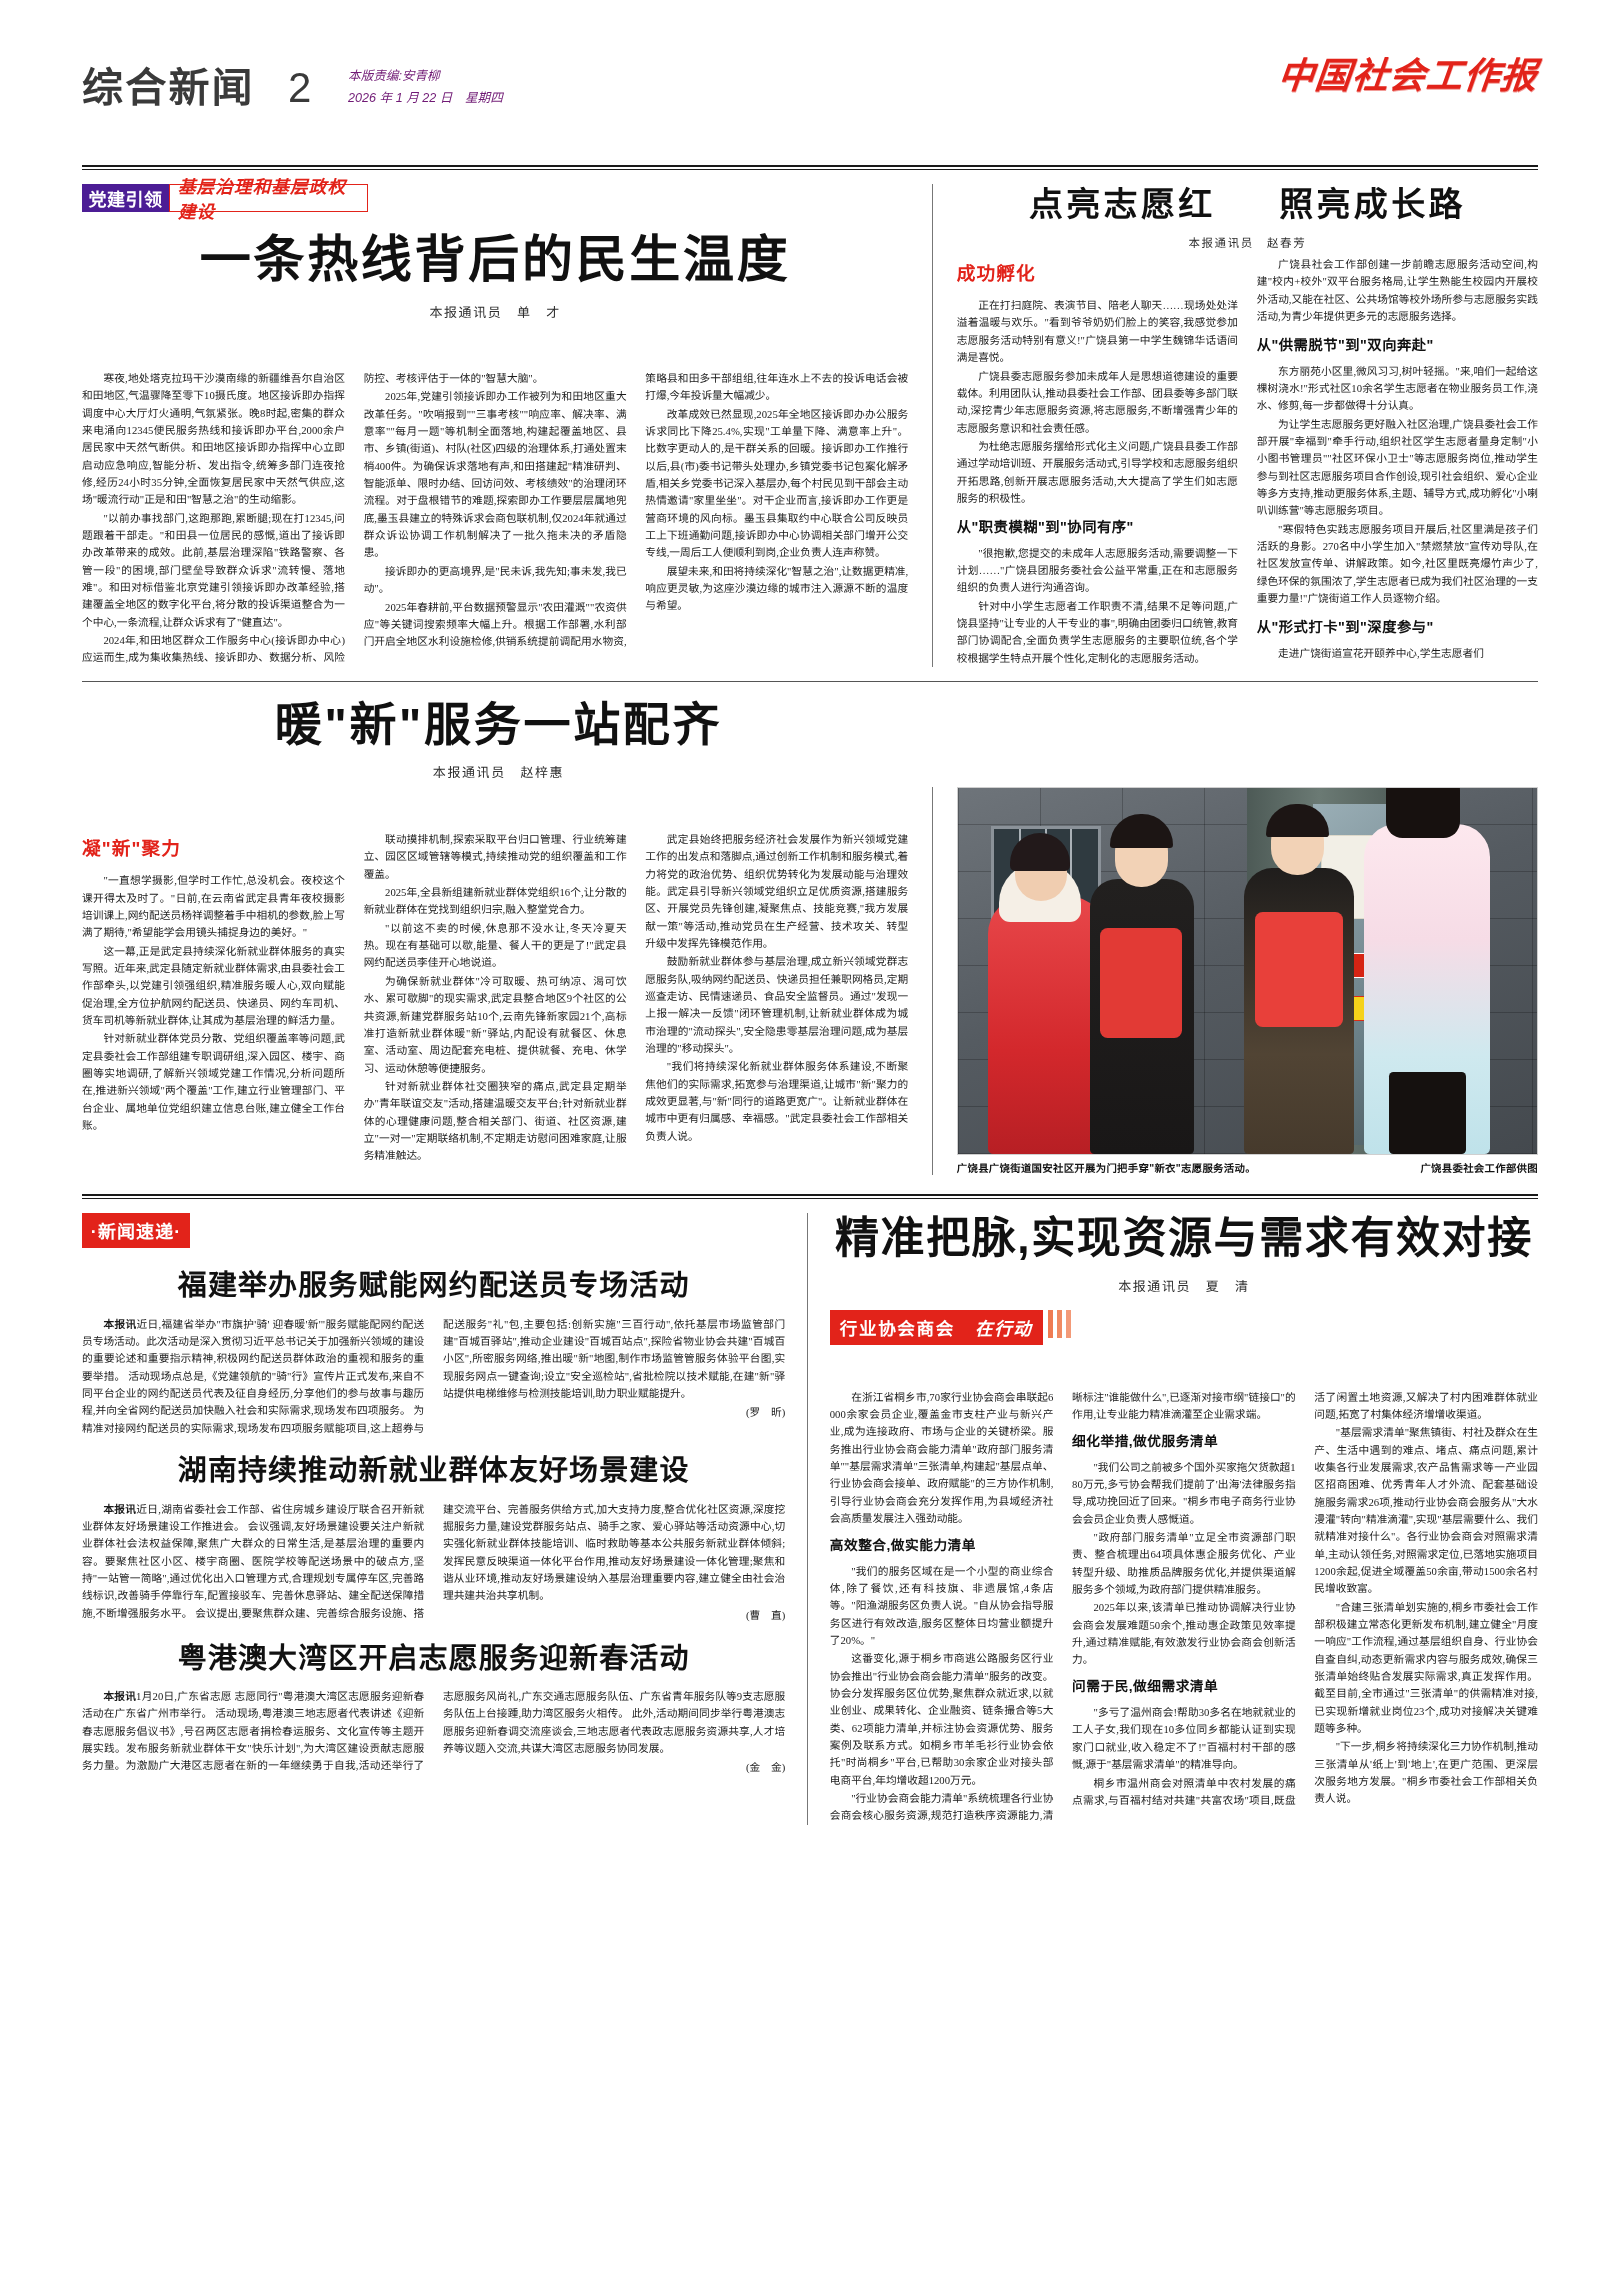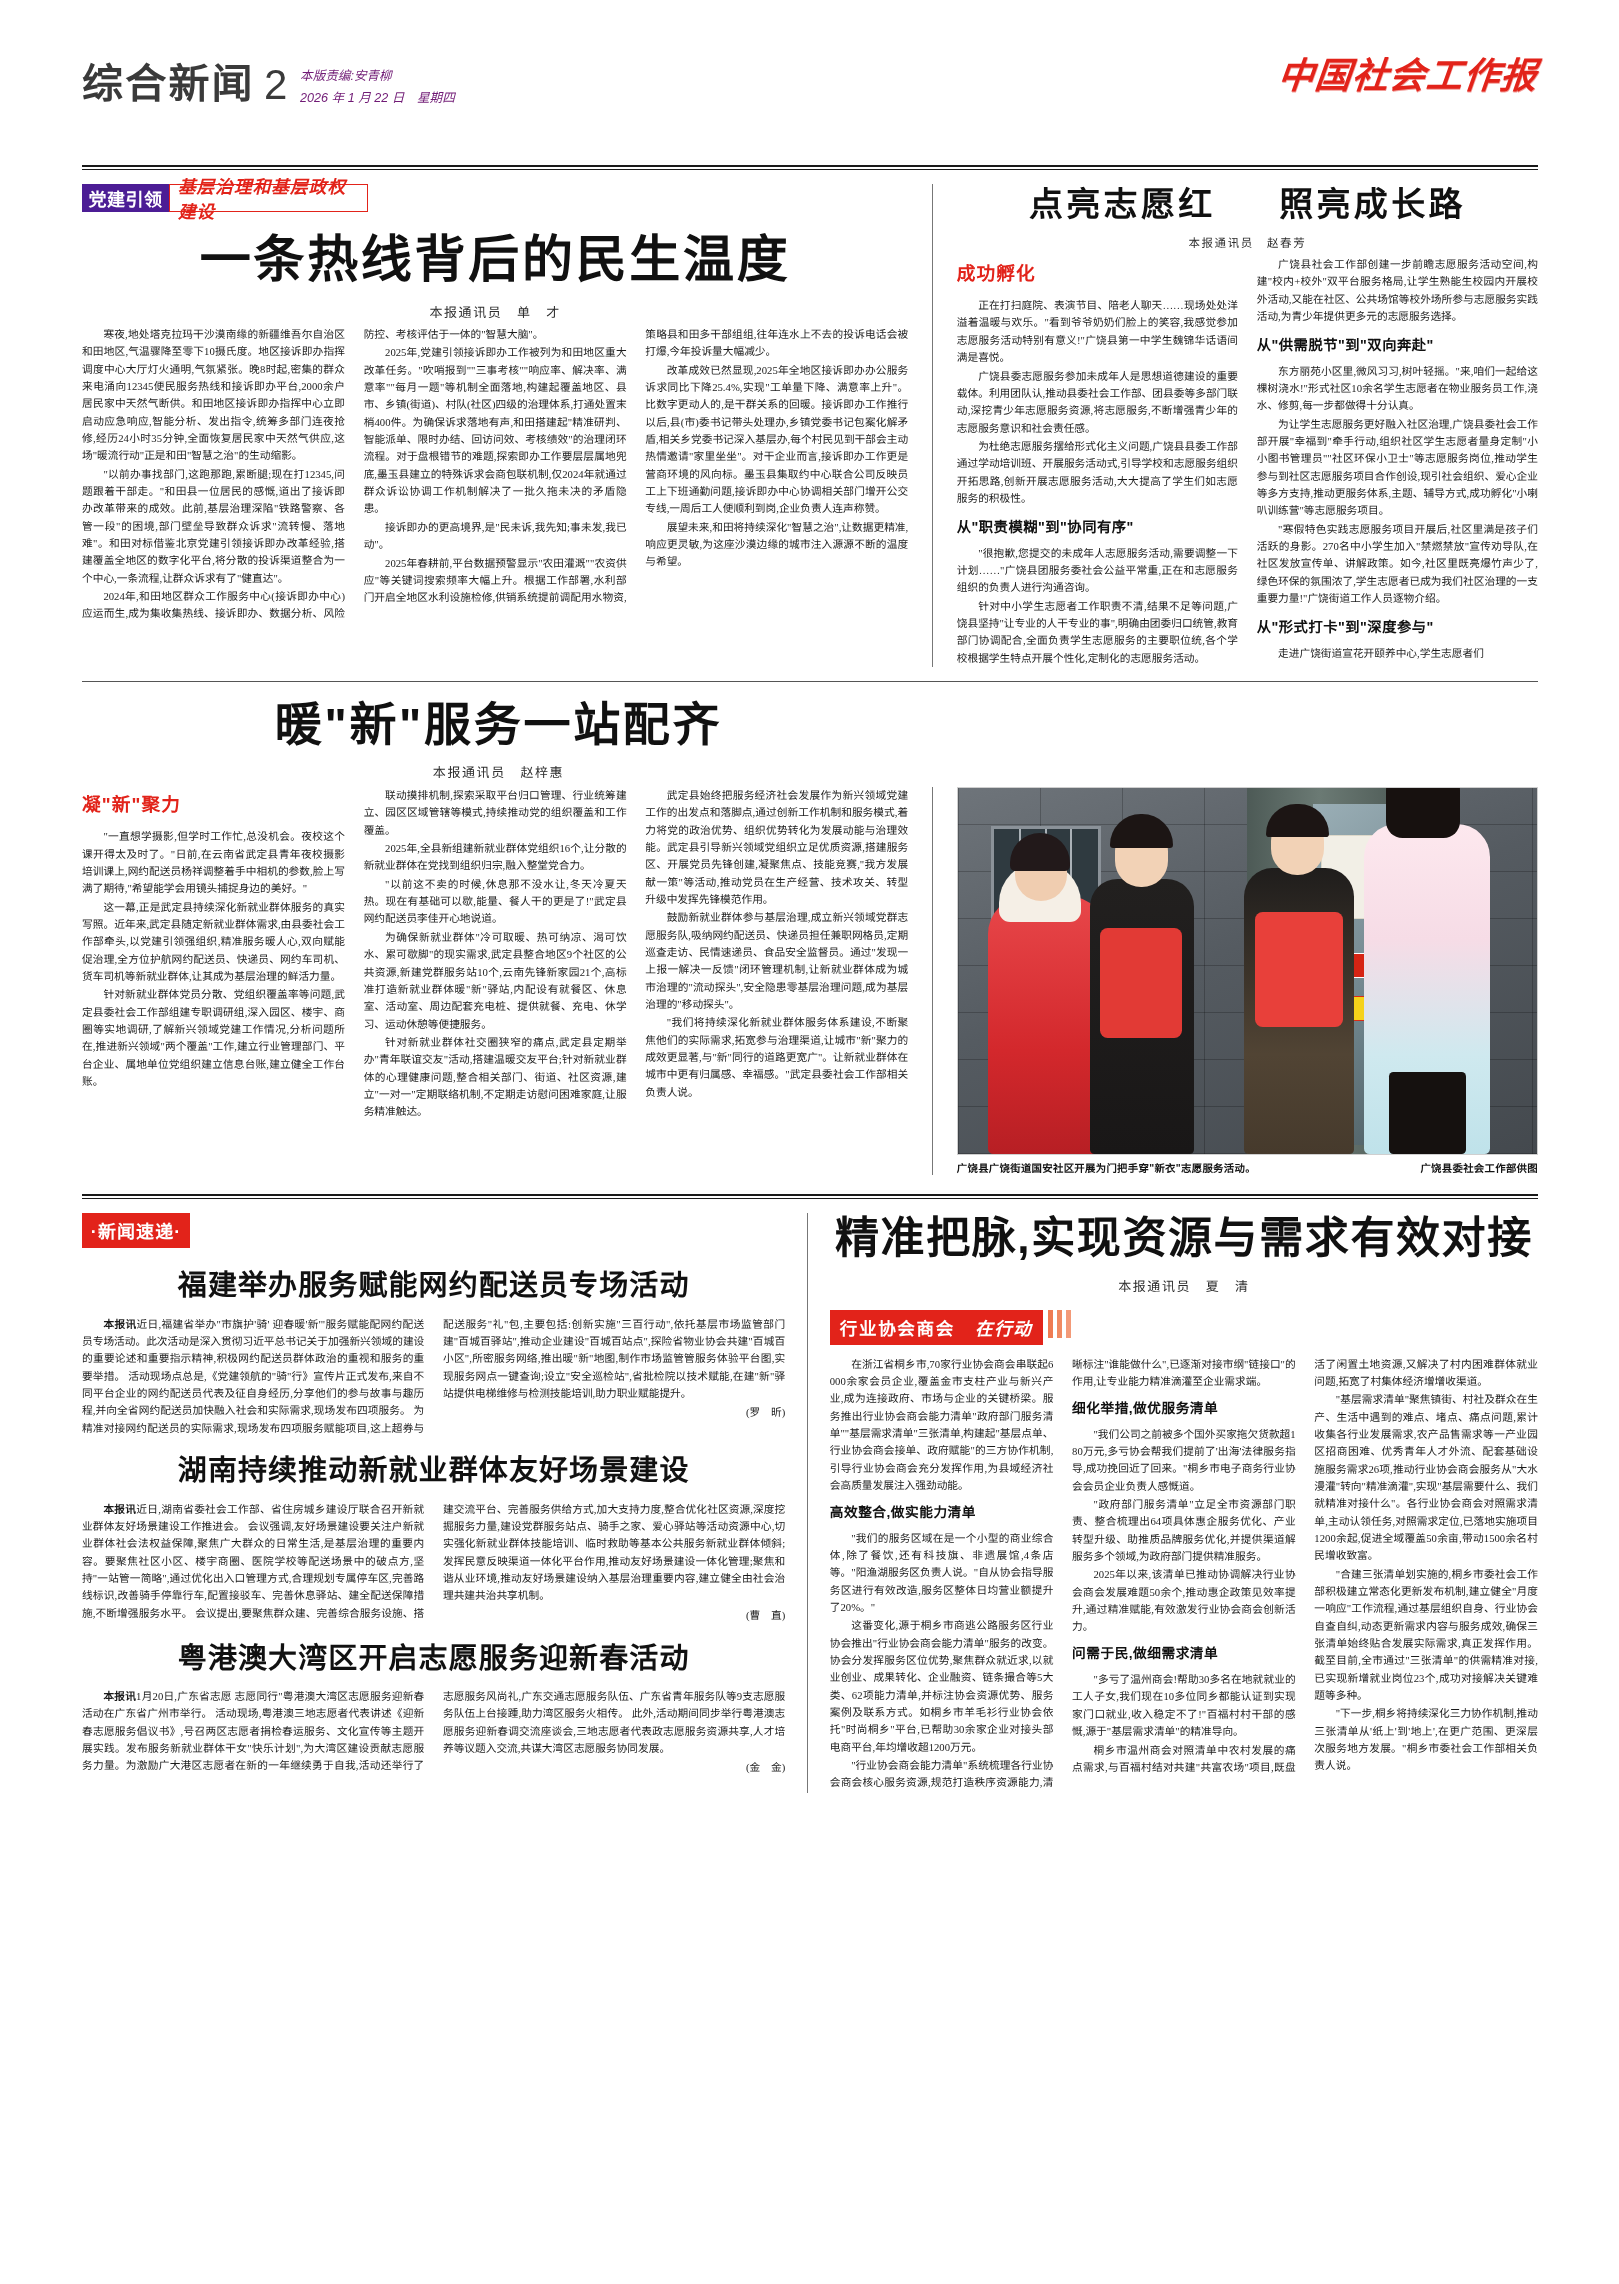--- a/index.html
+++ b/index.html
@@ -13,21 +13,21 @@
     overflow:hidden;
   }
   .page{position:relative;width:1620px;height:2284px;box-sizing:border-box;padding:0;}
 
   
   .masthead{
     position:relative;height:165px;box-sizing:border-box;
     padding:60px 82px 0 82px;
     display:flex;align-items:flex-start;justify-content:space-between;
   }
-  .mh-left{display:flex;align-items:center;gap:6px;}
+  .mh-left{display:flex;align-items:flex-end;gap:30px;}
   .mh-title{
     font-family:"Liberation Sans","DejaVu Sans",sans-serif;
     font-weight:bold;font-size:41px;letter-spacing:2.2px;
     color:#3a3a3a;line-height:1;
   }
   .mh-num{
     font-family:"Liberation Sans","DejaVu Sans",sans-serif;
     font-weight:normal;font-size:42px;color:#3a3a3a;line-height:1;
     margin-left:3.3px;
   }
@@ -93,21 +93,21 @@
     font-weight:bold;font-size:51px;letter-spacing:2.7px;
     text-align:center;color:#111;line-height:1.15;
     margin:18.7px 0 12px 0;
   }
   .hl-sub{
     font-family:"Liberation Sans","DejaVu Sans",sans-serif;
     font-weight:bold;font-size:34px;letter-spacing:3.3px;
     text-align:center;color:#111;line-height:1.2;margin:0 0 10px 0;
   }
 
-  .cols3{column-count:3;column-gap:18.7px;column-rule:none;}
+  .cols3{column-count:3;column-gap:18.7px;column-rule:none;margin-top:44px;}
   .cols2{column-count:2;column-gap:18.7px;}
 
   .redhead{
     color:#e2231a;
     font-family:"Liberation Sans","DejaVu Sans",sans-serif;
     font-weight:bold;font-size:18.7px;letter-spacing:1.1px;
     margin:3.3px 0 7.7px 0;
   }
   .subhead{
     font-family:"Liberation Sans","DejaVu Sans",sans-serif;

